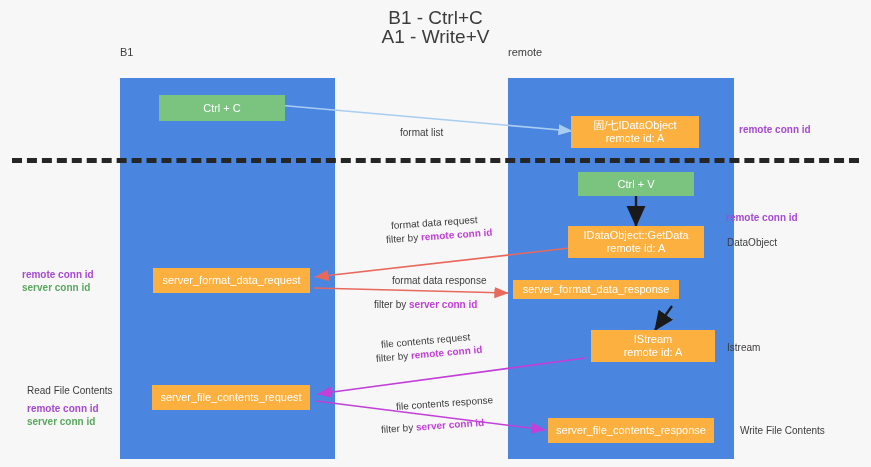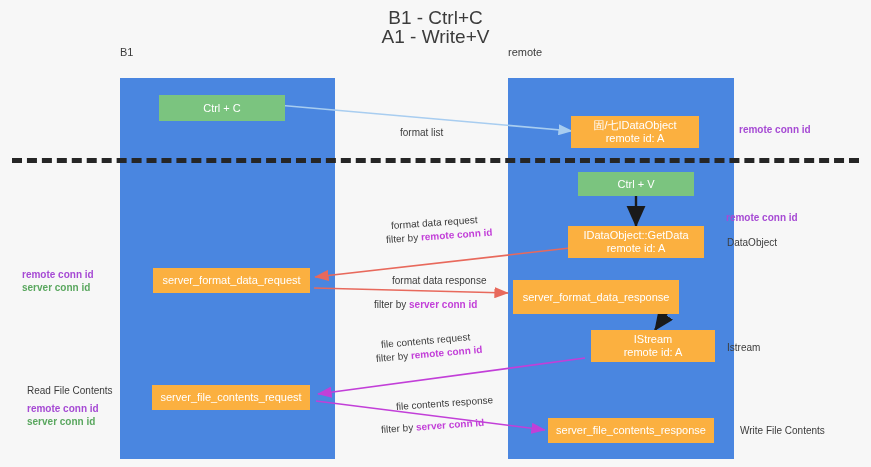--- a/index.html
+++ b/index.html
@@ -168,21 +168,21 @@
 
   <div class="node orange" style="left:568px; top:226px; width:136px; height:32px;align-items:center;">
     <span>IDataObject::GetData</span>
     <span class="l2">remote id: A</span>
   </div>
 
   <div class="node orange" style="left:153px; top:268px; width:157px; height:25px;">
     <span>server_format_data_request</span>
   </div>
 
-  <div class="node orange" style="left:513px; top:280px; width:166px; height:34px;">
+  <div class="node orange" style="left:513px; top:280px; width:166px; height:19px;">
     <span>server_format_data_response</span>
   </div>
 
   <div class="node orange" style="left:591px; top:330px; width:124px; height:32px;">
     <span>IStream</span>
     <span class="l2">remote id: A</span>
   </div>
 
   <div class="node orange" style="left:152px; top:385px; width:158px; height:25px;">
     <span>server_file_contents_request</span>

